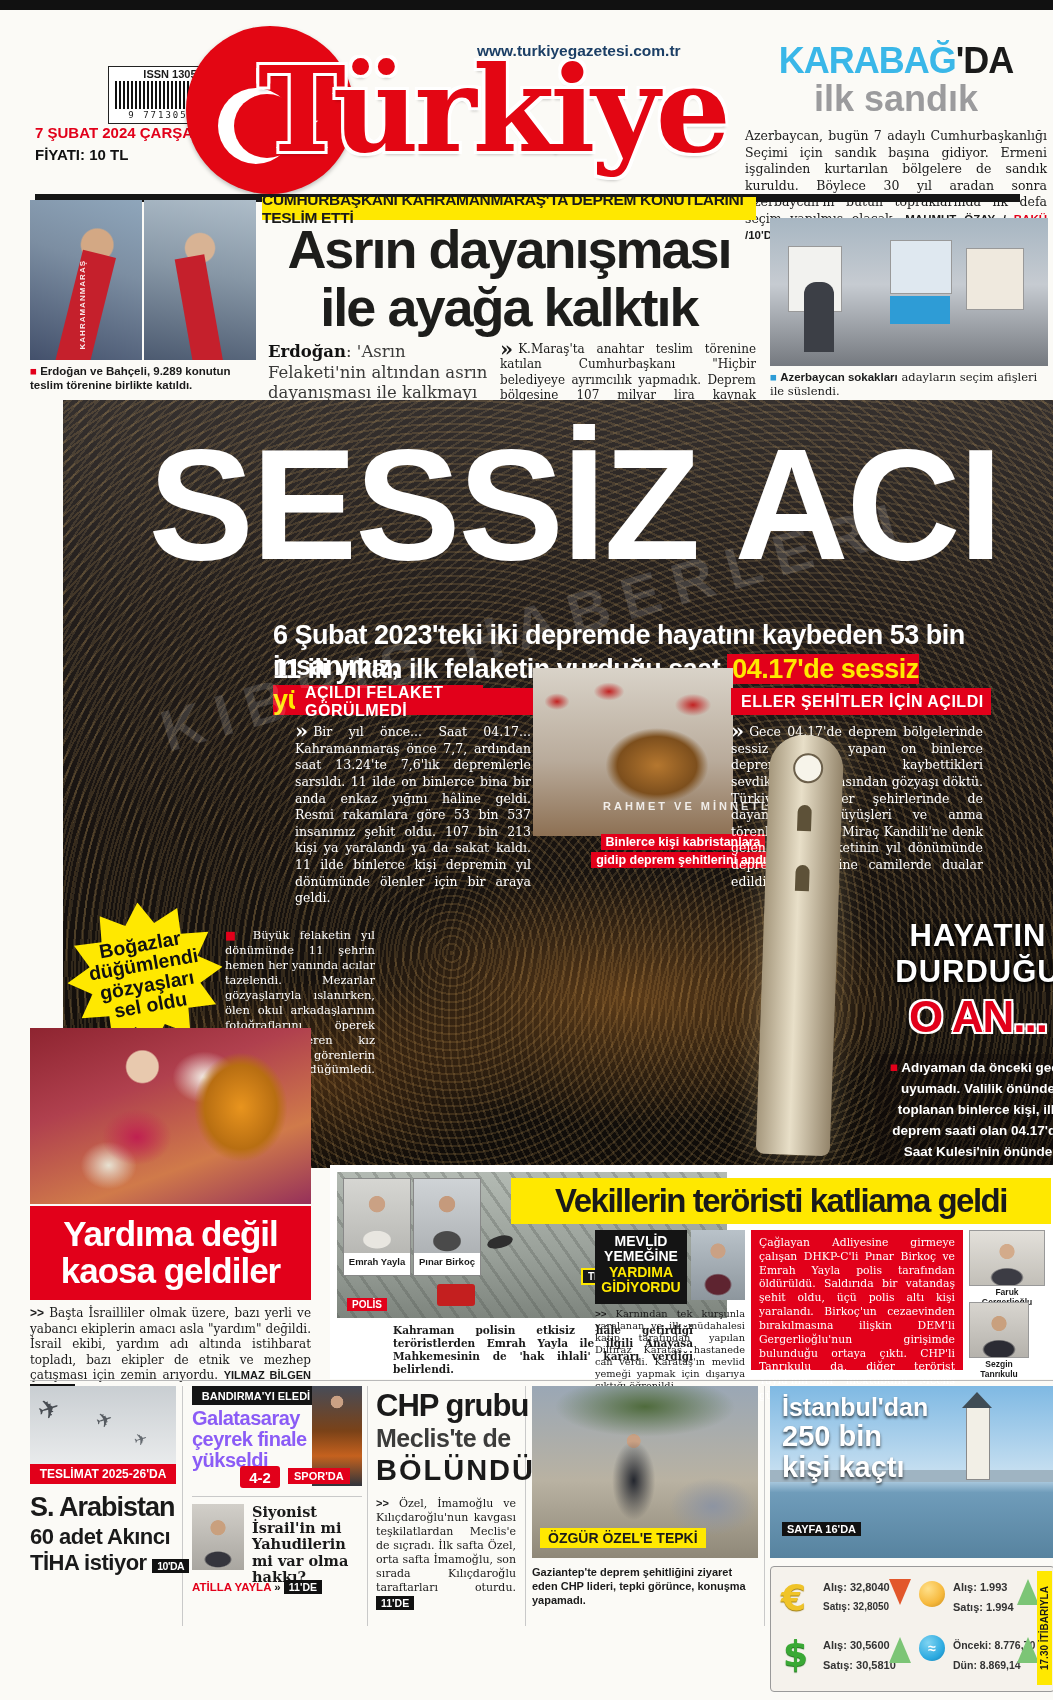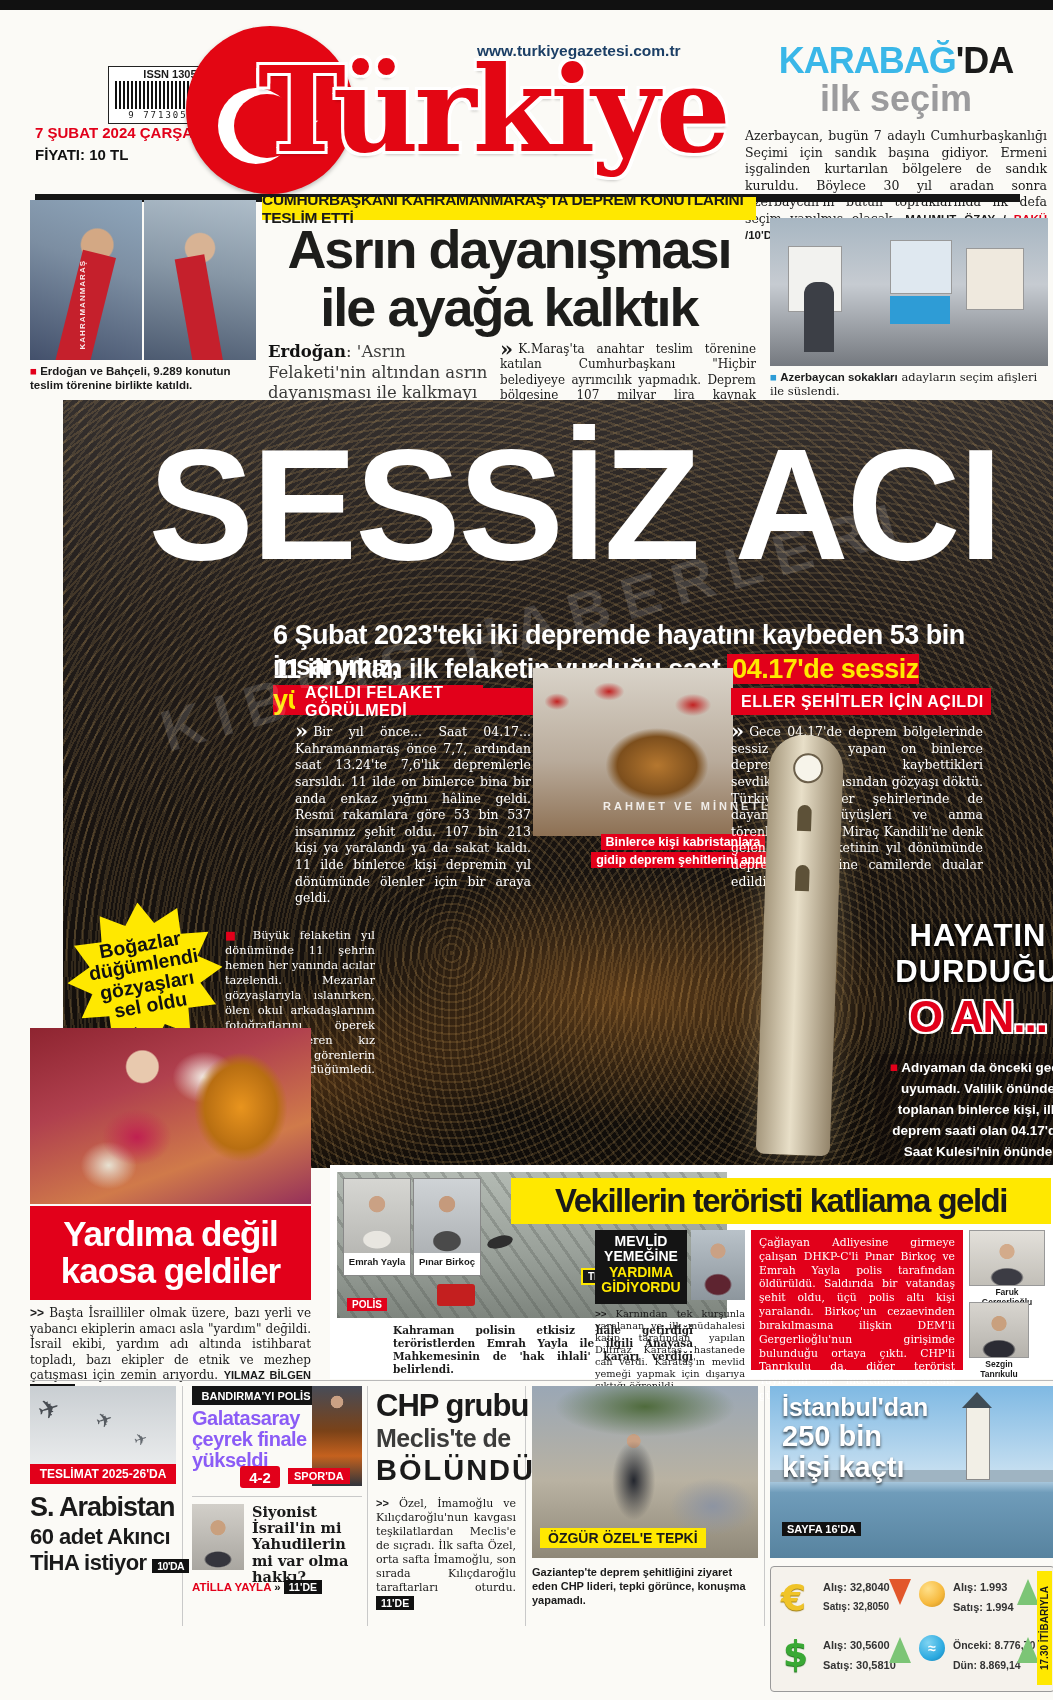--- a/index.html
+++ b/index.html
@@ -41,21 +41,21 @@
     <div style="position:absolute;left:104px;top:78px;color:#fff;font-size:34px;">★</div>
   </div>
   <div class="abs b" style="left:258px;top:40px;font:bold 118px 'DejaVu Serif',serif;color:#e30613;letter-spacing:-4px;
               text-shadow:-3px -3px 0 #fff,3px -3px 0 #fff,-3px 3px 0 #fff,3px 3px 0 #fff,0 4px 3px rgba(0,0,0,.2);">Türkiye</div>
   <div class="abs b" style="left:477px;top:42px;color:#1c3f66;font-size:15.5px;">www.turkiyegazetesi.com.tr</div>
 
   <div class="abs" style="left:745px;top:40px;width:302px;">
     <div style="text-align:center;font:bold 36px 'Liberation Sans',sans-serif;letter-spacing:-1px;">
       <span style="color:#3ab7e8;">KARABAĞ</span><span style="color:#1a1a1a;">'DA</span>
     </div>
-    <div style="text-align:center;font:bold 36px 'Liberation Sans',sans-serif;color:#9b9b9d;margin-top:-4px;">ilk seçim</div>
+    <div style="text-align:center;font:bold 36px 'Liberation Sans',sans-serif;color:#9b9b9d;margin-top:-4px;">ilk sandık</div>
     <p class="serif just" style="font-size:12.5px;line-height:1.32;margin:8px 0 0 0;">
       <span>Azerbaycan, bugün 7 adaylı Cumhurbaşkanlığı Seçimi için sandık başına gidiyor. Ermeni işgalinden kurtarılan bölgelere de sandık kuruldu. Böylece 30 yıl aradan sonra Azerbaycan'ın bütün topraklarında ilk defa seçim yapılmış olacak.</span>
       <span class="b sans" style="font-size:11.5px;"><span>MAHMUT ÖZAY / </span><span style="color:#e2001a;">BAKÜ</span><span> /10'DA</span></span>
     </p>
   </div>
   <div class="abs photo" style="left:770px;top:218px;width:278px;height:148px;background:linear-gradient(180deg,#a7b6c2 0%,#c6cbd1 45%,#75797f 100%);">
     <div class="abs" style="left:18px;top:28px;width:52px;height:64px;background:#f2f2ef;border:1px solid #999;"></div>
     <div class="abs" style="left:120px;top:22px;width:60px;height:52px;background:#dfe8f0;border:1px solid #999;"></div>
     <div class="abs" style="left:196px;top:30px;width:56px;height:60px;background:#efe9de;border:1px solid #999;"></div>
     <div class="abs" style="left:120px;top:78px;width:60px;height:28px;background:#2e9cd6;"></div>
@@ -262,21 +262,21 @@
   <div class="abs b" style="left:30px;top:1464px;width:146px;height:20px;background:#e2001a;color:#fff;font-size:12px;display:flex;align-items:center;justify-content:center;">
     <span>TESLİMAT 2025-26'DA</span>
   </div>
   <div class="abs b" style="left:30px;top:1492px;font-size:27px;letter-spacing:-1px;">S. Arabistan</div>
   <div class="abs b" style="left:30px;top:1524px;font-size:22px;letter-spacing:-0.5px;">60 adet Akıncı</div>
   <div class="abs b" style="left:30px;top:1550px;font-size:22px;letter-spacing:-0.5px;">
     <span>TİHA istiyor </span><span class="chip">10'DA</span>
   </div>
 
   <div class="abs" style="left:192px;top:1386px;width:128px;height:19px;background:#141414;color:#fff;display:flex;align-items:center;justify-content:center;">
-    <span class="b" style="font-size:11px;">BANDIRMA'YI POLİS</span>
+    <span class="b" style="font-size:11px;">BANDIRMA'YI ELEDİ</span>
   </div>
   <div class="abs b" style="left:192px;top:1408px;width:120px;color:#8b5cf6;font-size:20px;line-height:1.05;letter-spacing:-0.5px;">
     <span>Galatasaray</span><br>
     <span>çeyrek finale</span><br>
     <span>yükseldi</span>
   </div>
   <div class="abs photo" style="left:312px;top:1386px;width:50px;height:100px;background:radial-gradient(circle 10px at 50% 16%,#caa184 60%,transparent 66%),linear-gradient(180deg,#474c58 0%,#7a4218 45%,#c5611e 70%,#30343c 100%);"></div>
   <div class="abs b" style="left:240px;top:1466px;width:40px;height:22px;background:#e2001a;color:#fff;font-size:15px;display:flex;align-items:center;justify-content:center;border-radius:3px;">4-2</div>
   <div class="abs b" style="left:288px;top:1468px;background:#e2001a;color:#fff;font-size:11px;padding:2px 6px;">SPOR'DA</div>
   <div class="abs" style="left:192px;top:1496px;width:170px;height:1px;background:#c9c9c9;"></div>

